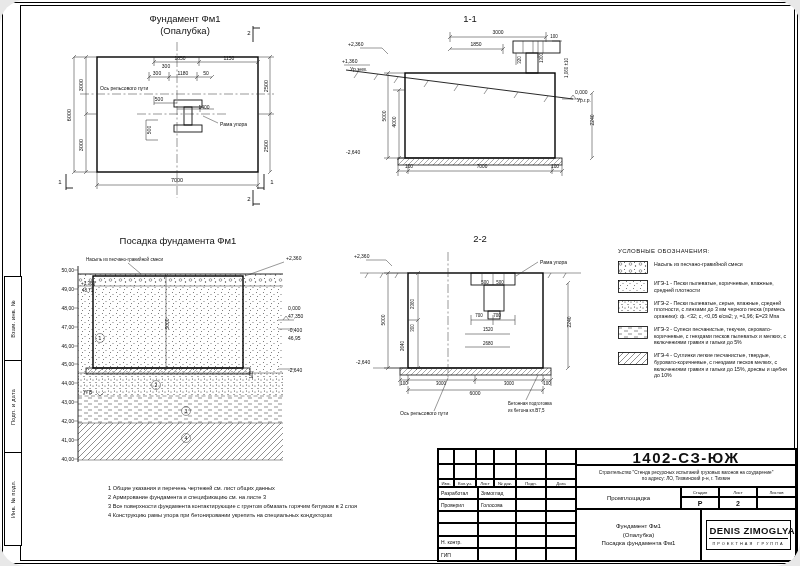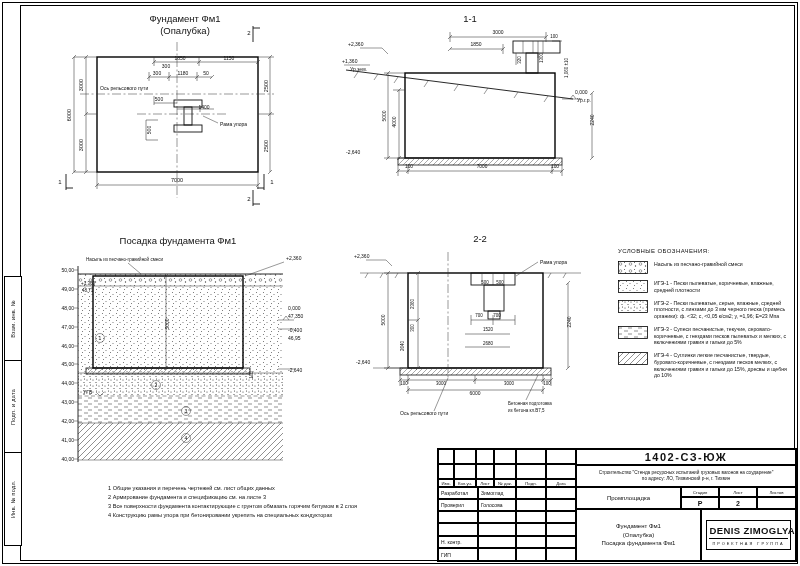--- a/index.html
+++ b/index.html
@@ -1,17 +1,17 @@
 <!DOCTYPE html>
 <html><head>
 <meta charset="utf-8">
 <style>
   html,body{margin:0;padding:0;background:#e8e8e8;}
   .page{position:relative;width:800px;height:566px;background:#fff;overflow:hidden;
-        font-family:"Liberation Sans",sans-serif;color:#111;}
+        font-family:"Liberation Sans",sans-serif;color:#111;border-radius:25px;}
   .outer-frame{position:absolute;left:2px;top:2px;right:2px;bottom:2px;border:1px solid #000;}
   .inner-frame{position:absolute;left:20px;top:5px;right:5px;bottom:5px;border:1.5px solid #000;}
   .draw{position:absolute;}
   svg text{font-family:"Liberation Sans",sans-serif;fill:#111;}
   .thin{stroke:#333;stroke-width:0.5;fill:none;}
   .med{stroke:#111;stroke-width:0.9;fill:none;}
   .thick{stroke:#000;stroke-width:1.4;fill:none;}
   .dim{stroke:#333;stroke-width:0.55;fill:none;}
   .cl{stroke:#333;stroke-width:0.5;fill:none;stroke-dasharray:9 2.5 2 2.5;}
   .dash{stroke-dasharray:4 2.5;}
@@ -22,21 +22,21 @@
   .legend-title{font-size:6px;letter-spacing:.4px;margin-bottom:7px;}
   .lg-item{display:flex;gap:6px;margin-bottom:6px;align-items:flex-start;}
   .sw{width:30px;height:13px;flex:0 0 30px;}
   .lg-text{font-size:5.2px;line-height:1.3;width:134px;}
   .notes{position:absolute;left:108px;top:484px;width:330px;font-size:5.6px;line-height:1.6;}
   
   .tb{position:absolute;left:437px;top:448px;width:358px;height:112px;border:1.5px solid #000;background:#fff;}
   .cell{position:absolute;border:0.8px solid #000;box-sizing:border-box;display:flex;
         align-items:center;justify-content:center;text-align:center;overflow:hidden;}
   .cell.left{justify-content:flex-start;padding-left:2px;text-align:left;}
-  .tb-code{font-size:11px;font-weight:600;letter-spacing:1.5px;}
+  .tb-code{font-size:15px;font-weight:600;letter-spacing:1.5px;}
   .tb-proj{font-size:4.7px;line-height:1.35;flex-direction:column;padding:1px 2px;}
   .tb-small{font-size:4.3px;}
   .tb-role{font-size:5px;}
   .tb-stageval{font-size:7px;font-weight:600;}
   .tb-title{font-size:6px;line-height:1.45;flex-direction:column;}
   .org-inner{border:1px solid #000;width:84%;padding:4px 2px 3px 2px;text-align:center;}
   .org-name{font-size:9.5px;font-weight:700;letter-spacing:.4px;border-bottom:1.2px solid #000;
             padding-bottom:2px;margin-bottom:2px;white-space:nowrap;}
   .org-sub{font-size:3.9px;letter-spacing:2px;}
 </style>

